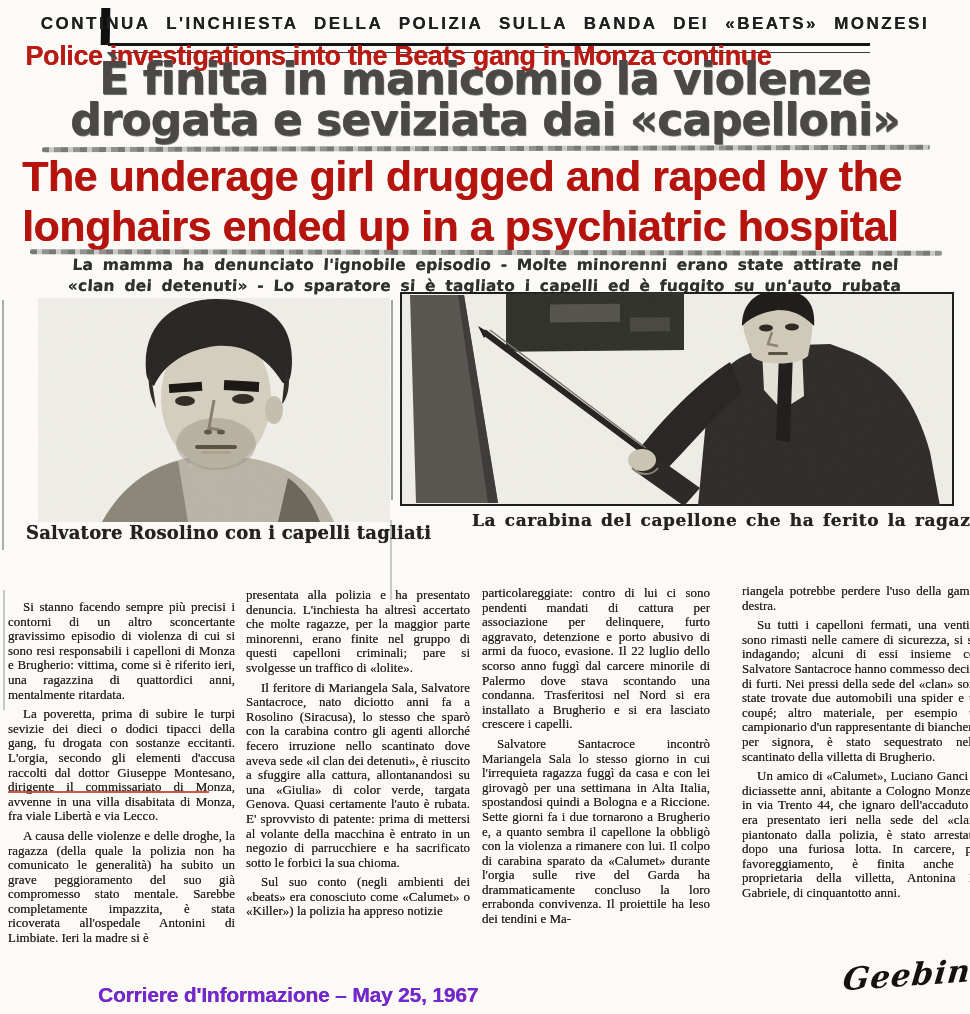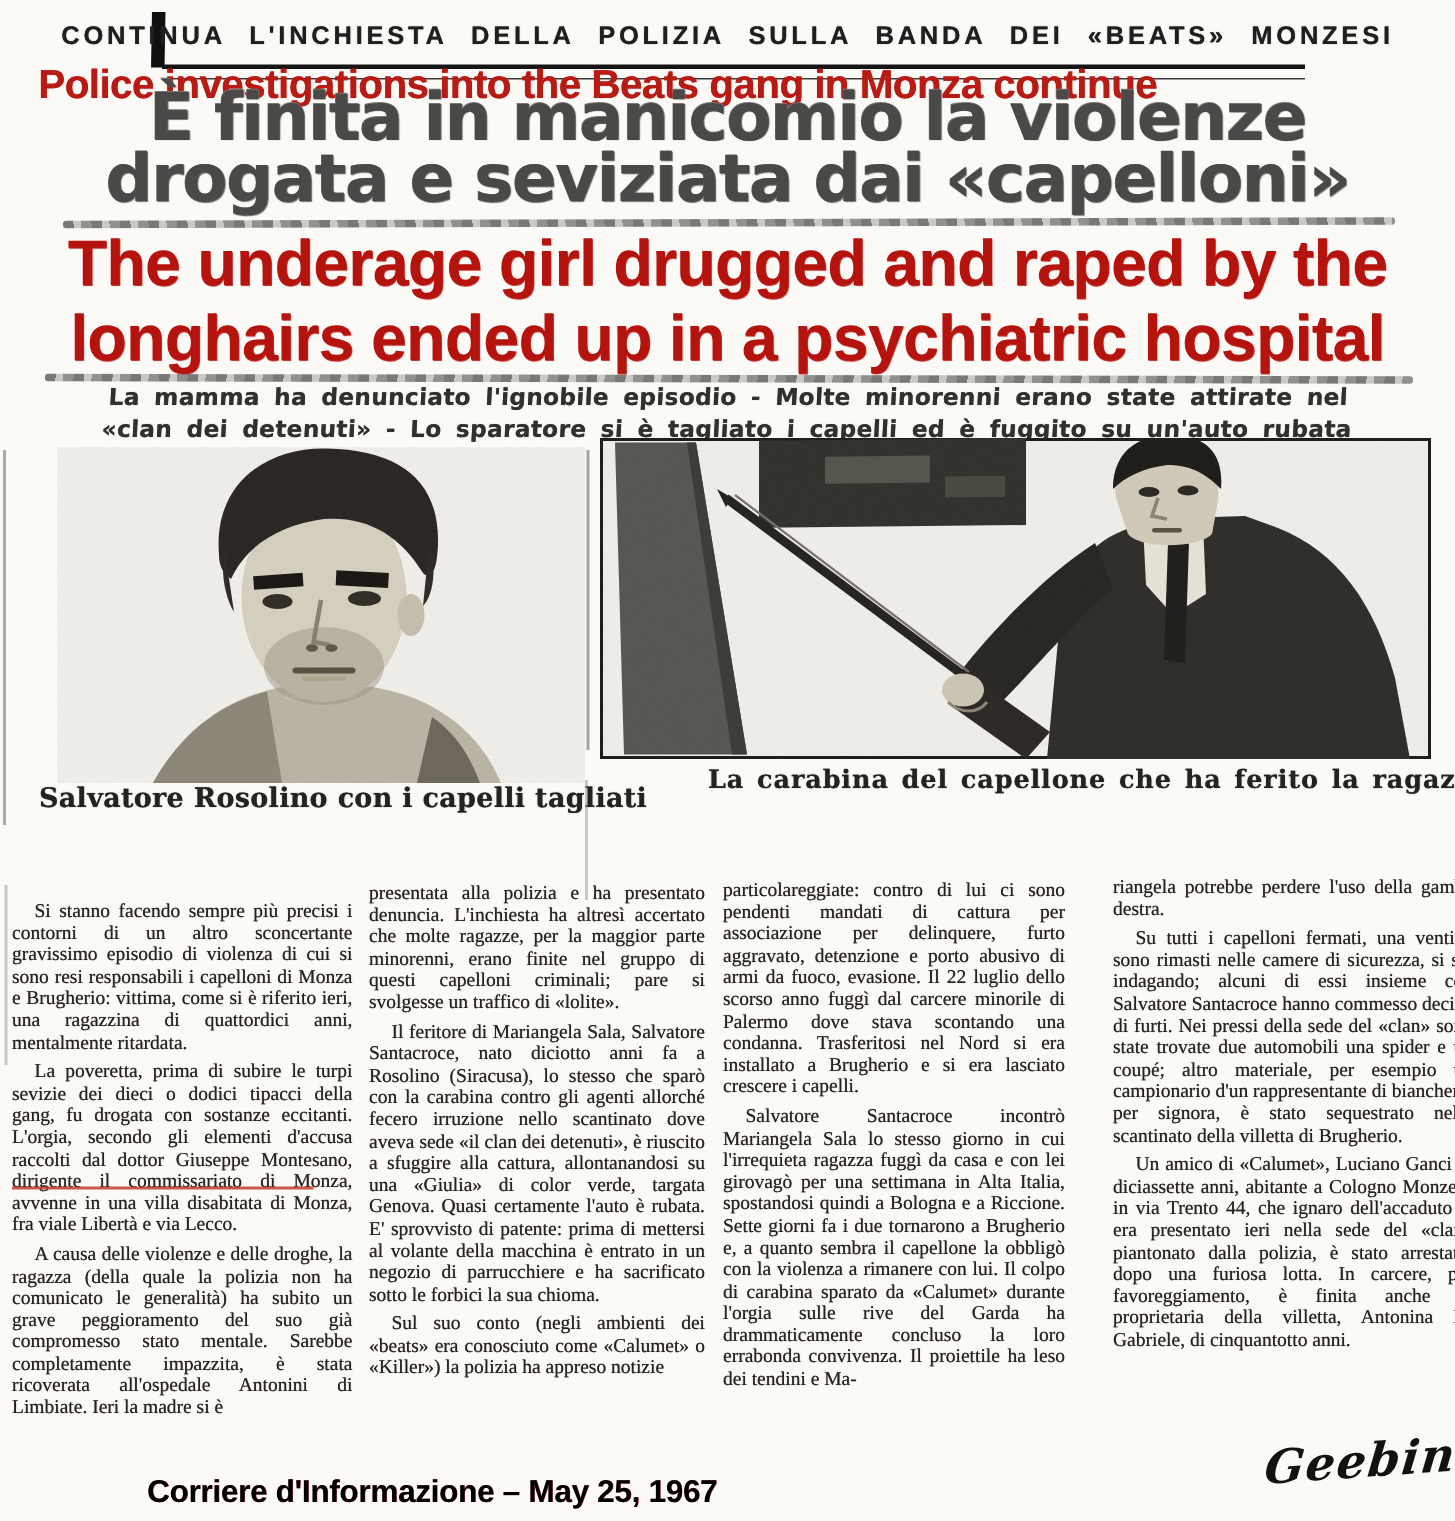--- a/index.html
+++ b/index.html
@@ -26,21 +26,21 @@
   .head-it{top:58px;left:20px;width:930px;text-align:center;
     font-family:"DejaVu Sans",sans-serif;font-weight:bold;font-size:44px;
     letter-spacing:-1px;line-height:41px;color:#4b4947;
     text-shadow:.6px .6px .7px #6b6b68, -.3px -.3px .4px #7a7a76;}
   .rough-rule{height:5px;border-radius:2px;opacity:.75;
     background:repeating-linear-gradient(90deg,#4e4e4c 0 7px,#b9b8b2 7px 12px,#6e6e6a 12px 19px);}
   .rr1{top:146px;left:42px;width:888px;transform:rotate(-.15deg);}
   .rr2{top:250px;left:30px;width:912px;transform:rotate(.1deg);}
 
   
-  .head-en{top:151px;left:22px;width:926px;text-align:center;
+  .head-en{top:151px;left:22px;width:926px;
     font-family:"Liberation Sans",sans-serif;font-weight:bold;font-size:43px;
     letter-spacing:-.5px;line-height:50px;color:#b5130e;
     text-shadow:.4px .4px .5px #c0302a;}
 
   
   .subhead{top:255px;left:30px;width:910px;text-align:center;
     font-family:"DejaVu Sans",sans-serif;font-weight:bold;font-size:15.5px;
     word-spacing:4px;letter-spacing:.2px;line-height:21px;color:#30302e;
     transform:skewX(-3deg);text-shadow:0 0 .5px #55534f;}
 
@@ -57,21 +57,21 @@
   .col p.cont{text-indent:0;}
   .col1{top:560px;left:8px;width:227px;}
   .col2{top:548px;left:246px;width:224px;}
   .col3{top:546px;left:482px;width:228px;}
   .col4{top:544px;left:742px;width:240px;}
 
   .red-underline{top:791px;left:8px;width:201px;height:2px;background:#c23a26;opacity:.85;}
 
   
   .footer-src{top:983px;left:98px;font-family:"Liberation Sans",sans-serif;
-    font-weight:bold;font-size:21px;color:#000000;letter-spacing:-.2px;
+    font-weight:bold;font-size:21px;color:#6d28d9;letter-spacing:-.2px;
     text-shadow:.3px .3px .4px #a93336;}
   .signature{top:956px;left:843px;font-family:"DejaVu Serif",serif;
     font-style:italic;font-weight:bold;font-size:31px;color:#14120f;
     transform:rotate(-4deg) skewX(-10deg);letter-spacing:1px;}
 
   
   .artifact{background:#6a6a66;opacity:.55;}
   .art-l1{top:300px;left:2px;width:2px;height:250px;}
   .art-l2{top:590px;left:3px;width:2px;height:120px;opacity:.35;}
   .art-m1{top:300px;left:391px;width:2px;height:200px;opacity:.6;}

